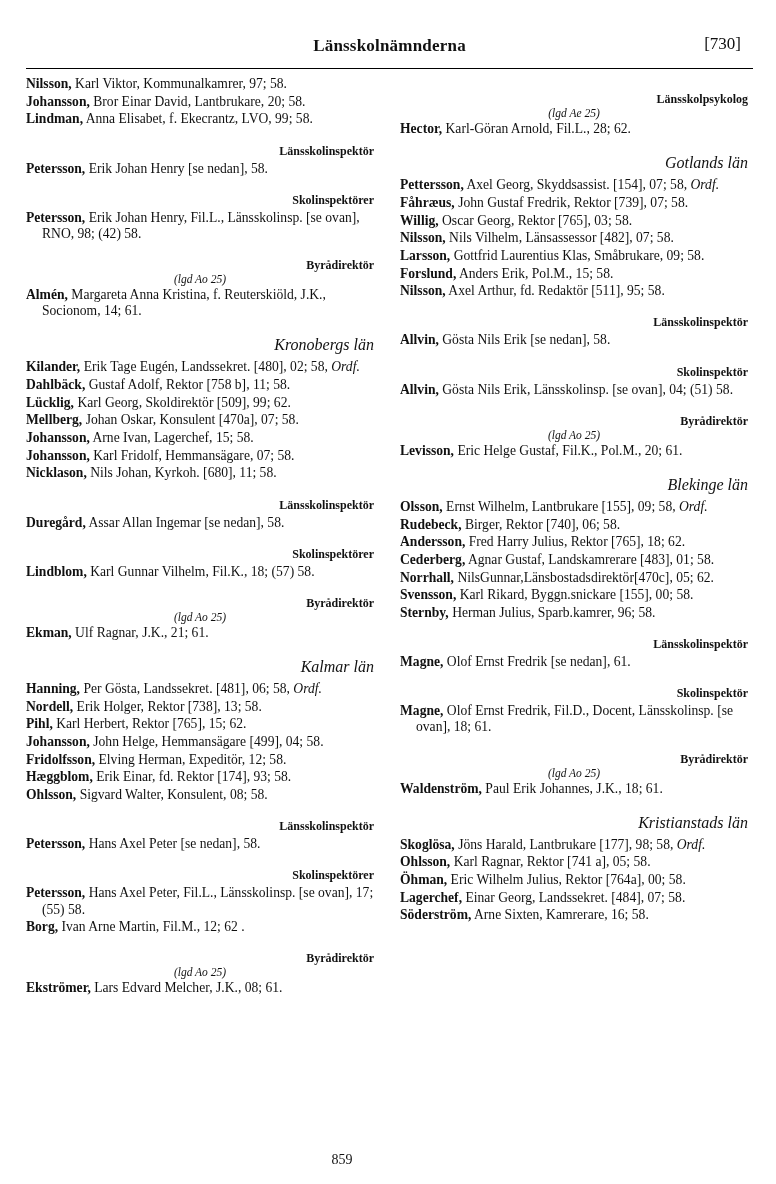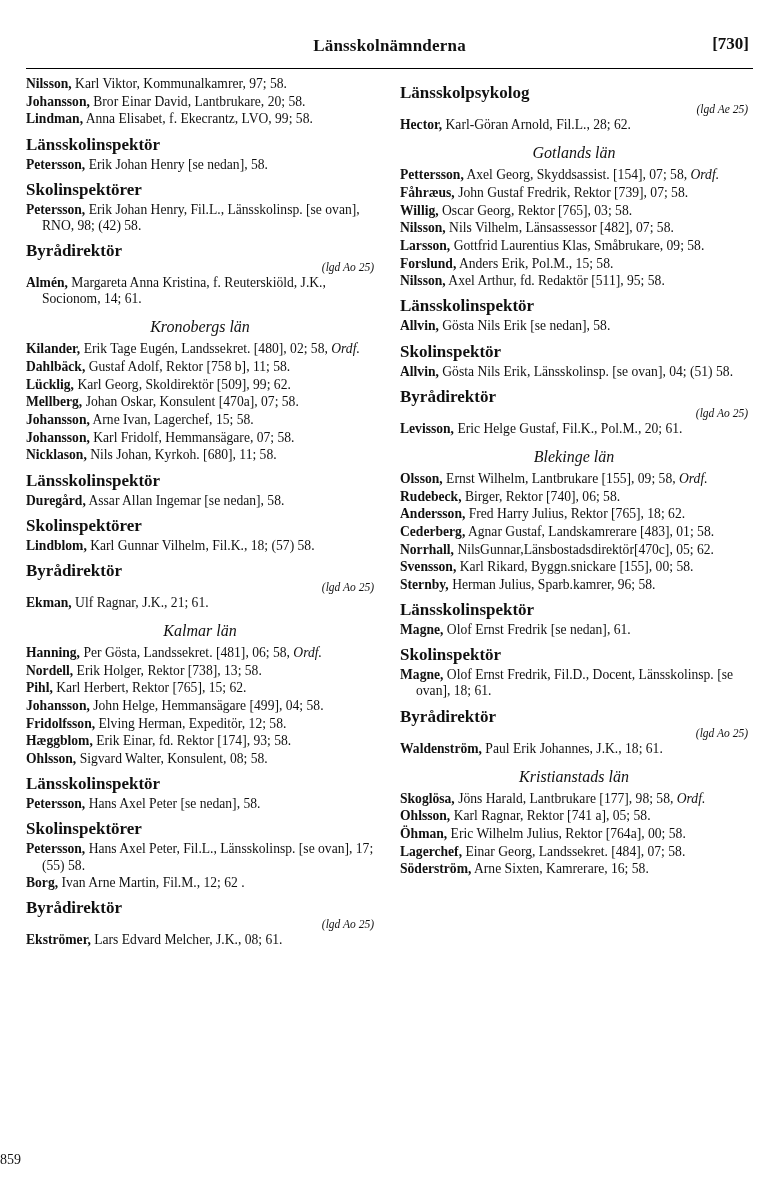--- a/index.html
+++ b/index.html
@@ -27,23 +27,23 @@
   }
   .header-title {
     text-align: center;
     font-weight: bold;
     font-size: 17px;
     letter-spacing: 0.2px;
     padding-top: 6px;
   }
   .header-page-number {
     position: absolute;
-    right: 4px;
+    right: 12px;
     top: 4px;
-    font-weight: bold;
+    font-weight: normal;
     font-size: 17px;
   }
   .rule {
     border-top: 1.6px solid #000;
     margin-top: 4px;
     margin-bottom: 7px;
   }
   .columns {
     display: flex;
     gap: 26px;
@@ -62,45 +62,46 @@
   .entry .hang {
     margin-left: -16px;
   }
   .entry .nm {
     font-weight: bold;
   }
   .entry .it {
     font-style: italic;
   }
   .sec-head {
-    text-align: left;
+    text-align: right;
     font-weight: bold;
-    font-size: 17px;
-    margin-top: 7px;
+    font-size: 12px;
+    margin-top: 16px;
     margin-bottom: 2px;
   }
   .sec-sub {
-    text-align: right;
+    text-align: center;
     font-style: italic;
     font-size: 11.5px;
     margin-top: -2px;
     margin-bottom: 2px;
   }
   .lan-head {
-    text-align: center;
+    text-align: right;
     font-style: italic;
     font-size: 16px;
-    margin-top: 11px;
+    margin-top: 17px;
     margin-bottom: 5px;
   }
   .footer {
     position: absolute;
     bottom: 16px;
     left: 0;
     width: 684px;
+    text-align: center;
     font-size: 14px;
   }
 </style>
 </head>
 <body>
 
 <div class="page">
 
   <div class="header">
     <div class="header-title">Länsskolnämnderna</div>

